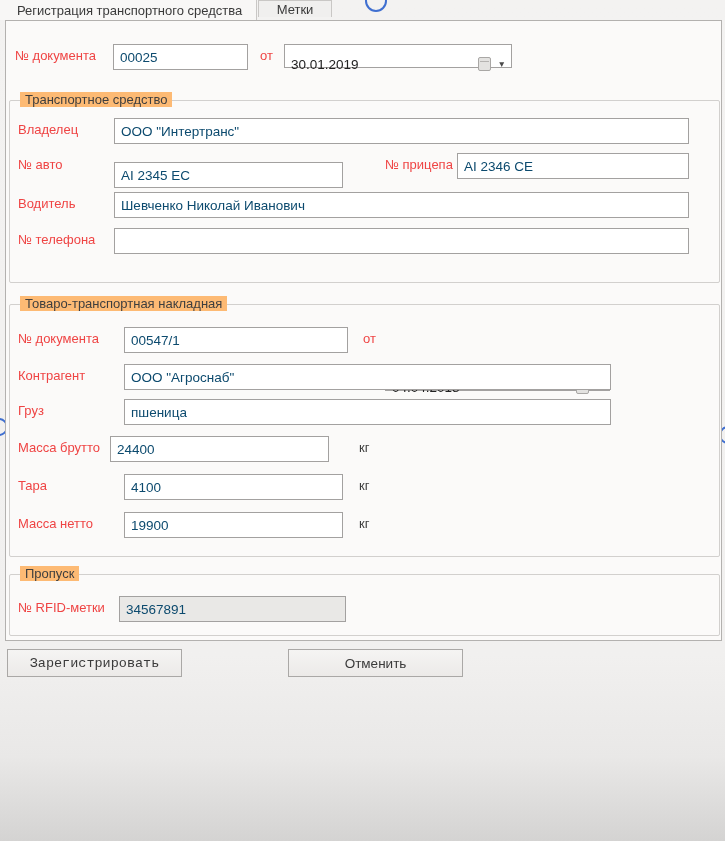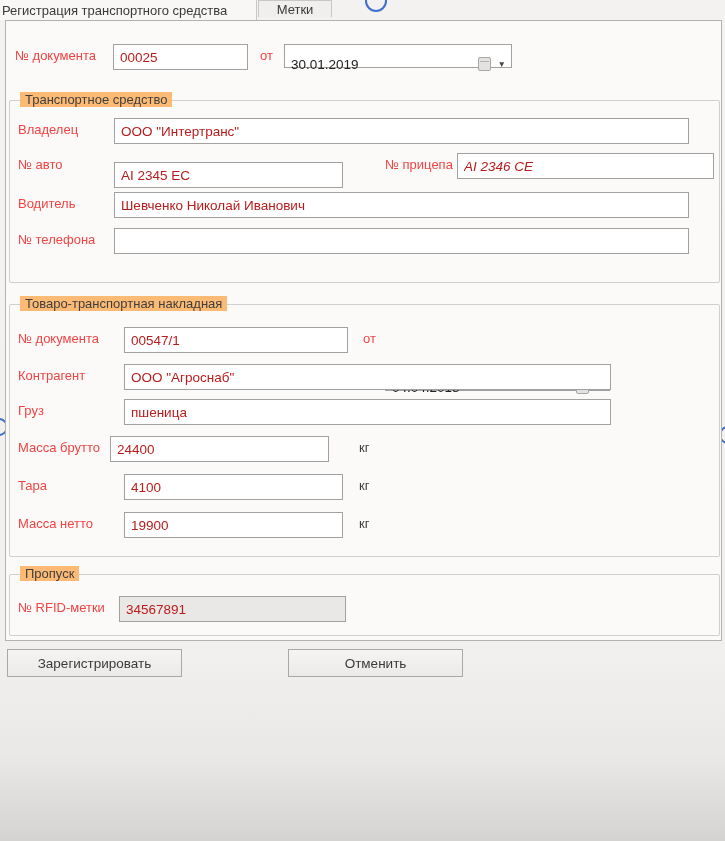--- a/index.html
+++ b/index.html
@@ -11,21 +11,21 @@
     font-size: 13px;
     color: #3e3e3e;
     background: linear-gradient(180deg, #f3f2f1 0%, #f1f0ef 78%, #e9e8e7 90%, #d4d3d2 100%);
   }
   
   .tab { position: absolute; box-sizing: border-box; display: flex; align-items: center; justify-content: center; }
   .tab-active {
     left: 0; top: 0; width: 257px; height: 20px;
     background: #f8f7f6;
     border-right: 1px solid #c9c7c5;
-    justify-content: flex-start; padding-left: 2px;
+    justify-content: flex-start; padding-left: 17px;
     color: #3a3a3a;
   }
   .tab-inactive {
     left: 258px; top: 0; width: 74px; height: 17px;
     background: #f0efee;
     border: 1px solid #c9c7c5; border-bottom: none;
     color: #3a3a3a;
   }
   
   .panel {
@@ -35,21 +35,21 @@
     background: #fbfaf9;
     border: 1px solid #b3b1af;
   }
   .lbl { position: absolute; white-space: nowrap; color: #ef4444; }
   .tbox {
     position: absolute; box-sizing: border-box;
     height: 24px;
     border: 1px solid #a3a1a0;
     background: #ffffff;
     font-family: "Liberation Sans", sans-serif;
-    font-size: 13.5px; color: #b91c1c;
+    font-size: 13.5px; color: #0c4a6e;
     padding: 12px 6px;
     outline: none;
   }
   .tbox.readonly { background: #e9e8e6; }
   
   .group {
     position: absolute; box-sizing: border-box;
     border: 1px solid #d2d0ce; border-radius: 2px;
   }
   .group-title {
@@ -124,21 +124,21 @@
     <div class="group" style="left:3px; top:79px; width:711px; height:183px;">
       <span class="group-title">Транспортное средство</span>
 
       <span class="lbl" style="left:8px; top:21px;">Владелец</span>
       <input class="tbox" style="left: 104px; top: 17px; width: 575px;" value="ООО &quot;Интертранс&quot;">
 
       <span class="lbl" style="left:8px; top:56px;">№ авто</span>
       <input class="tbox" style="left: 104px; top: 61px; width: 229px;" value="AI 2345 EC">
 
       <span class="lbl" style="left:375px; top:56px;">№ прицепа</span>
-      <input class="tbox" style="left: 447px; top: 52px; width: 257px; font-style: italic;" value="AI 2346 CE">
+      <input class="tbox" style="left: 447px; top: 52px; width: 232px;" value="AI 2346 CE">
 
       <span class="lbl" style="left:8px; top:95px;">Водитель</span>
       <input class="tbox" style="left: 104px; top: 91px; width: 575px;" value="Шевченко Николай Иванович">
 
       <span class="lbl" style="left:8px; top:131px;">№ телефона</span>
       <input class="tbox" style="left: 104px; top: 127px; width: 575px;" value="">
     </div>
 
     <div class="group" style="left:3px; top:283px; width:711px; height:253px;">
       <span class="group-title">Товаро-транспортная накладная</span>
@@ -173,16 +173,16 @@
 
     <div class="group" style="left:3px; top:553px; width:711px; height:62px;">
       <span class="group-title">Пропуск</span>
 
       <span class="lbl" style="left:8px; top:25px;">№ RFID-метки</span>
       <input class="tbox readonly" style="left: 109px; top: 21px; width: 227px;" value="34567891">
     </div>
 
   </div>
 
-  <button class="btn" style="left:7px; top:649px;">Зарегистрировать</button>
+  <button class="btn" style="left:7px; top:649px;font-family:Liberation Mono, monospace;">Зарегистрировать</button>
   <button class="btn" style="left:288px; top:649px;">Отменить</button>
 
 </div>
 
 </body></html>

